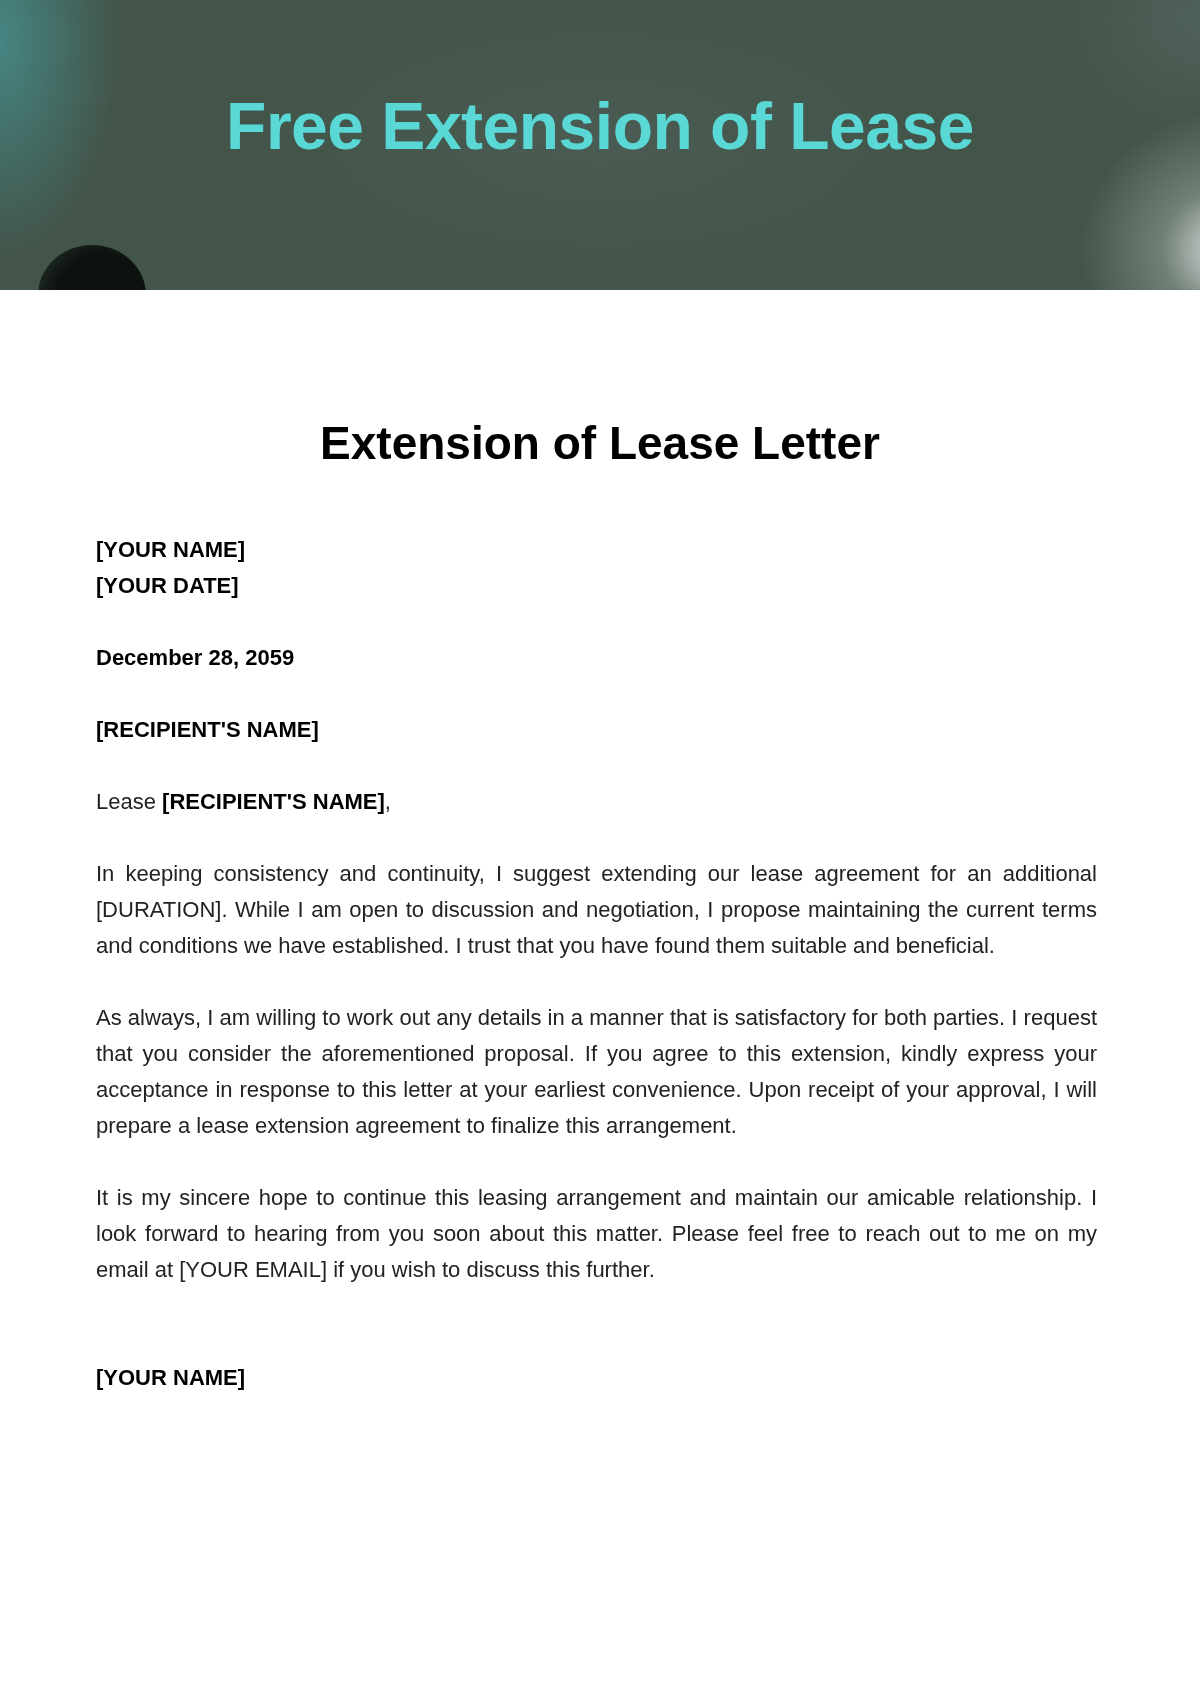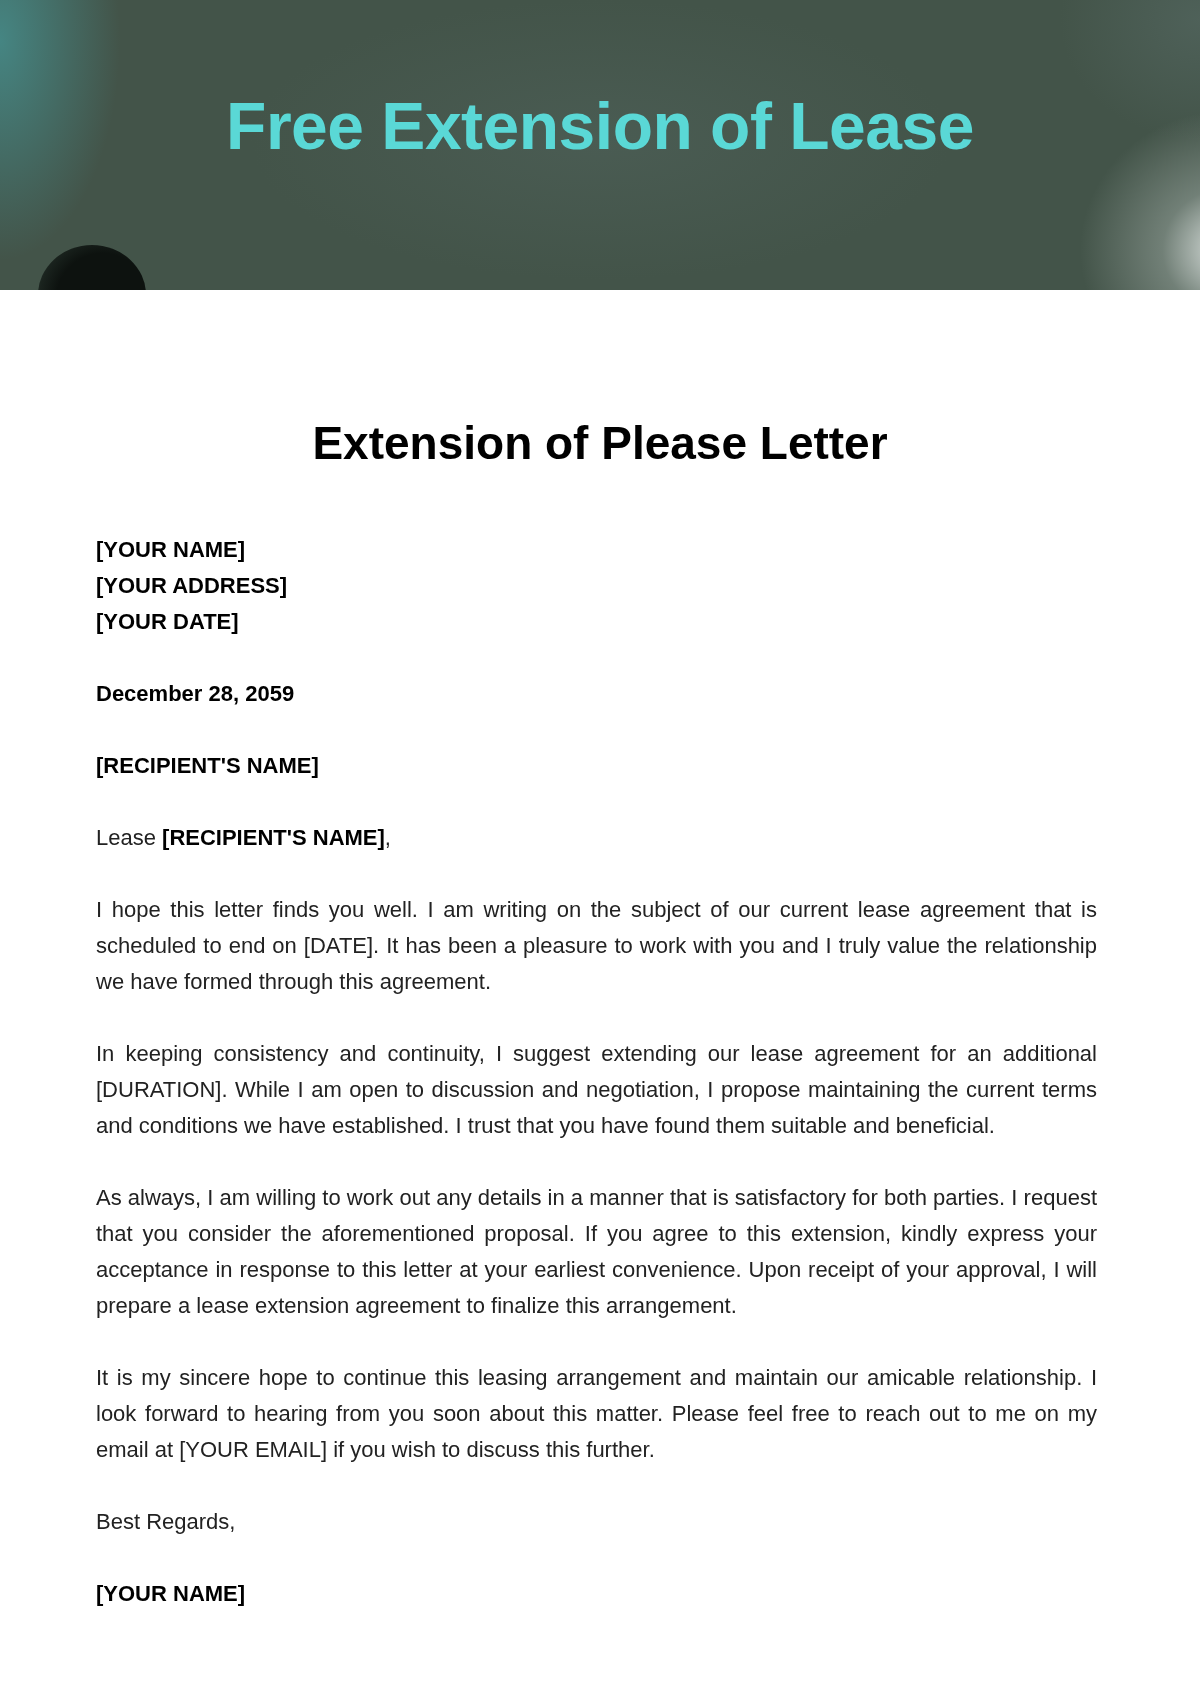--- a/index.html
+++ b/index.html
@@ -43,33 +43,30 @@
   .content p { margin: 0 0 36px 0; text-align: justify; }
 </style>
 </head>
 <body>
 
 <div class="banner">
   <div class="blob"></div>
   <div class="title">Free Extension of Lease</div>
 </div>
 
-<div class="doc-title">Extension of Please Letter</div>
+<div class="doc-title">Extension of Lease Letter</div>
 
 <div class="content">
   <span class="line bold">[YOUR NAME]</span>
-  <span class="line bold">[YOUR ADDRESS]</span>
   <span class="line bold">[YOUR DATE]</span>
   <div class="gap"></div>
   <span class="line bold">December 28, 2059</span>
   <div class="gap"></div>
   <span class="line bold">[RECIPIENT'S NAME]</span>
   <div class="gap"></div>
   <span class="line"><span>Lease </span><span class="bold">[RECIPIENT'S NAME]</span><span>,</span></span>
   <div class="gap"></div>
-  <p>I hope this letter finds you well. I am writing on the subject of our current lease agreement that is scheduled to end on [DATE]. It has been a pleasure to work with you and I truly value the relationship we have formed through this agreement.</p>
   <p>In keeping consistency and continuity, I suggest extending our lease agreement for an additional [DURATION]. While I am open to discussion and negotiation, I propose maintaining the current terms and conditions we have established. I trust that you have found them suitable and beneficial.</p>
   <p>As always, I am willing to work out any details in a manner that is satisfactory for both parties. I request that you consider the aforementioned proposal. If you agree to this extension, kindly express your acceptance in response to this letter at your earliest convenience. Upon receipt of your approval, I will prepare a lease extension agreement to finalize this arrangement.</p>
   <p>It is my sincere hope to continue this leasing arrangement and maintain our amicable relationship. I look forward to hearing from you soon about this matter. Please feel free to reach out to me on my email at [YOUR EMAIL] if you wish to discuss this further.</p>
-  <span class="line">Best Regards,</span>
   <div class="gap"></div>
   <span class="line bold">[YOUR NAME]</span>
 </div>
 
 </body></html>

